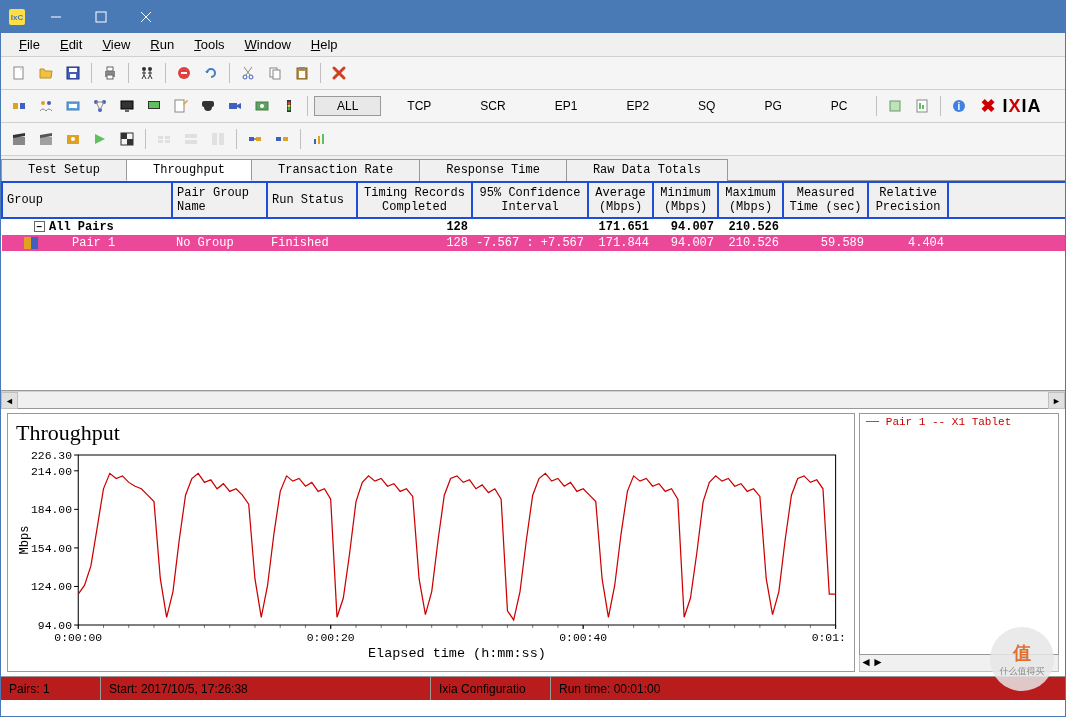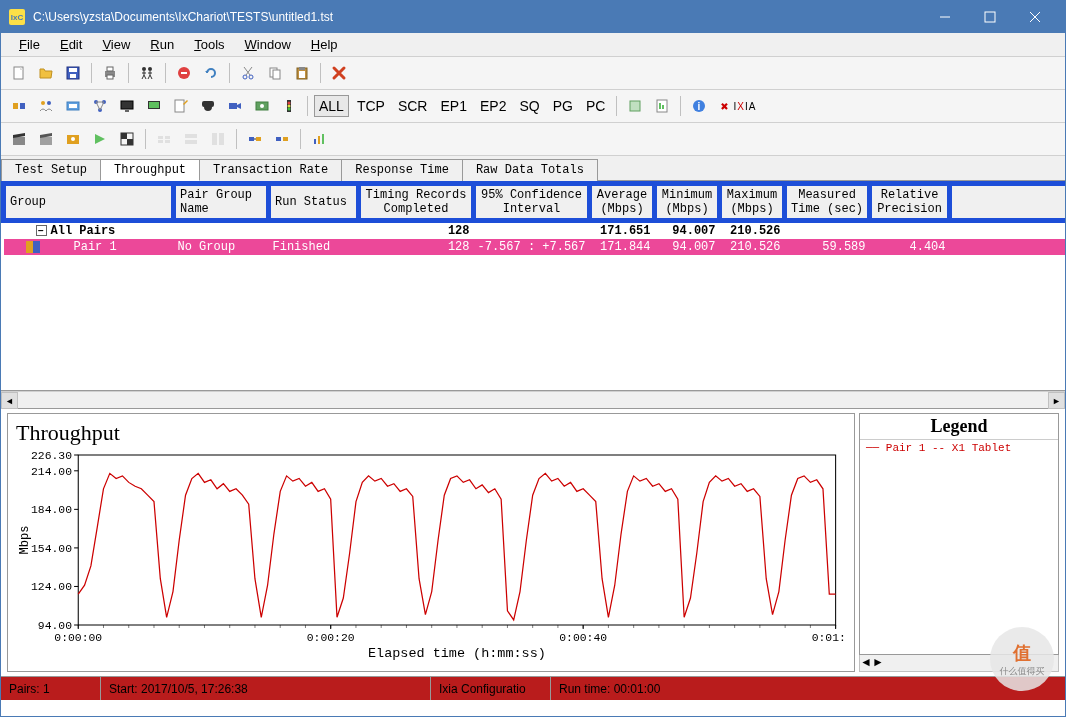--- a/index.html
+++ b/index.html
@@ -7,30 +7,30 @@
 .titlebar { background: #4a7ab5; color: #fff; height: 32px; display: flex; align-items: center; padding: 0 8px; }
 .titlebar .icon { width: 16px; height: 16px; background: #fde047; color: #4a7ab5; font-size: 8px; font-weight: bold; display: flex; align-items: center; justify-content: center; margin-right: 8px; border-radius: 2px; }
 .titlebar .title { flex: 1; font-size: 12px; }
 .titlebar .winbtn { width: 45px; height: 32px; display: flex; align-items: center; justify-content: center; cursor: pointer; }
 .menubar { background: #f0f0f0; height: 24px; display: flex; align-items: center; padding: 0 8px; border-bottom: 1px solid #d0d0d0; }
 .menubar .menuitem { padding: 2px 10px; cursor: pointer; font-size: 13px; }
 .menubar .menuitem u { text-decoration: underline; }
 .toolbar { background: #f5f5f5; padding: 4px 6px; display: flex; align-items: center; gap: 3px; border-bottom: 1px solid #d0d0d0; flex-wrap: wrap; }
 .toolbar .tbtn { width: 24px; height: 24px; display: flex; align-items: center; justify-content: center; cursor: pointer; border: 1px solid transparent; border-radius: 2px; }
 .toolbar .sep { width: 1px; height: 20px; background: #c0c0c0; margin: 0 3px; }
-.toolbar .txtbtn { padding: 2px 4px; font-size: 14px; cursor: pointer; border: 1px solid transparent; }
+.toolbar .txtbtn { padding: 2px 22px; font-size: 12px; cursor: pointer; border: 1px solid transparent; }
 .toolbar .txtbtn.active { border: 1px solid #999; background: #e8e8e8; }
-.ixia-logo { font-weight: normal; font-size: 10px; letter-spacing: 1px; margin-left: 6px; }
+.ixia-logo { font-weight: bold; font-size: 18px; letter-spacing: 1px; margin-left: 6px; }
 .ixia-logo .x { color: #cc0000; }
 .tabrow { display: flex; background: #f0f0f0; border-bottom: 1px solid #999; padding-top: 2px; }
-.tabrow .tab { padding: 3px 13px; font-family: "Courier New", monospace; font-size: 12px; border: 1px solid #999; border-bottom: none; background: #f0f0f0; margin-right: -1px; cursor: pointer; position: relative; top: 1px; }
+.tabrow .tab { padding: 3px 26px; font-family: "Courier New", monospace; font-size: 12px; border: 1px solid #999; border-bottom: none; background: #f0f0f0; margin-right: -1px; cursor: pointer; position: relative; top: 1px; }
 .tabrow .tab.active { background: #fff; border-bottom: 1px solid #fff; font-weight: normal; z-index: 2; }
 .datatable-wrap { height: 210px; overflow: auto; border-bottom: 1px solid #999; position: relative; }
 .datatable { width: 100%; border-collapse: collapse; font-family: "Courier New", monospace; font-size: 12px; }
-.datatable th { border: 5px solid #1d4ed8; padding: 2px 4px; background: #f0f0f0; font-weight: normal; text-align: center; vertical-align: middle; height: 36px; }
+.datatable th { border: 2px solid #1d4ed8; padding: 2px 4px; background: #f0f0f0; font-weight: normal; text-align: center; vertical-align: middle; height: 36px; }
 .datatable th.left { text-align: left; }
 .datatable td { padding: 1px 4px; border: none; text-align: right; white-space: nowrap; }
 .datatable td.left { text-align: left; }
 .summaryrow td { font-weight: bold; background: #fff; }
 .datarow td { background: #ec4899; color: #fff; }
 .tree-icon { display: inline-block; width: 11px; height: 11px; border: 1px solid #666; text-align: center; line-height: 9px; font-size: 10px; background: #fff; margin-right: 4px; vertical-align: middle; font-family: sans-serif; }
 .pair-icon { display: inline-block; width: 14px; height: 12px; background: linear-gradient(90deg, #e0a020 50%, #4060c0 50%); vertical-align: middle; margin-right: 4px; margin-left: 18px; }
 .hscroll { height: 17px; background: #f0f0f0; border-top: 1px solid #d0d0d0; display: flex; }
 .hscroll .arrow { width: 17px; height: 17px; background: #e0e0e0; border: 1px solid #c0c0c0; display: flex; align-items: center; justify-content: center; font-size: 9px; cursor: pointer; }
 .hscroll .track { flex: 1; }
@@ -47,21 +47,20 @@
 .statusbar .cell { border-right: 1px solid #999; padding: 3px 8px; font-size: 12px; display: flex; align-items: center; }
 .watermark { position: absolute; right: 12px; bottom: 26px; width: 64px; height: 64px; border-radius: 50%; background: rgba(230,230,230,0.85); display: flex; flex-direction: column; align-items: center; justify-content: center; font-size: 9px; color: #888; }
 .watermark .big { font-size: 18px; font-weight: bold; color: #e07030; }
 svg.ico { width: 16px; height: 16px; }
 </style>
 </head>
 <body>
 
 <div class="titlebar">
   <div class="icon">IxC</div>
-  <div class="title">C:\Users\yzsta\Documents\IxChariot\TESTS\untitled1.tst</div>
   <div class="winbtn">
       <svg class="ico" viewBox="0 0 16 16">
         <line x1="3" y1="8" x2="13" y2="8" stroke="#fff" stroke-width="1"></line>
       </svg>
     </div>
   <div class="winbtn">
       <svg class="ico" viewBox="0 0 16 16">
         <rect x="3" y="3" width="10" height="10" fill="none" stroke="#fff" stroke-width="1"></rect>
       </svg>
     </div>
@@ -456,21 +455,20 @@
         <line x1="741.3333333333334" y1="175" x2="741.3333333333334" y2="178" stroke="#000" stroke-width="0.5"></line>
         <line x1="765.6666666666666" y1="175" x2="765.6666666666666" y2="178" stroke="#000" stroke-width="0.5"></line>
         <line x1="790" y1="175" x2="790" y2="178" stroke="#000" stroke-width="0.5"></line>
         <text x="12" y="90" text-anchor="middle" font-family="Courier New" font-size="12" transform="rotate(-90 12 90)">Mbps</text>
         <text x="425" y="207" text-anchor="middle" font-family="Courier New" font-size="13">Elapsed time (h:mm:ss)</text>
         <path d="M60.0 144.2 L66.1 135.2 L72.2 115.9 L78.3 77.3 L84.3 38.8 L90.4 23.4 L96.5 28.5 L102.6 25.9 L108.7 32.4 L114.8 36.2 L120.8 38.8 L126.9 45.2 L133.0 51.6 L139.1 128.7 L145.2 167.3 L151.3 141.6 L157.3 90.2 L163.4 45.2 L169.5 28.5 L175.6 23.4 L181.7 32.4 L187.8 29.8 L193.8 38.8 L199.9 33.7 L206.0 41.4 L212.1 38.8 L218.2 45.2 L224.3 54.2 L230.3 128.7 L236.4 167.3 L242.5 135.2 L248.6 83.8 L254.7 41.4 L260.8 25.9 L266.8 31.1 L272.9 28.5 L279.0 36.2 L285.1 32.4 L291.2 41.4 L297.3 38.8 L303.3 49.1 L309.4 167.3 L315.5 148.0 L321.6 103.0 L327.7 51.6 L333.8 32.4 L339.8 25.9 L345.9 31.1 L352.0 28.5 L358.1 36.2 L364.2 33.7 L370.3 41.4 L376.3 38.8 L382.4 46.5 L388.5 128.7 L394.6 164.7 L400.7 141.6 L406.8 90.2 L412.8 45.2 L418.9 28.5 L425.0 25.9 L431.1 32.4 L437.2 29.8 L443.3 38.8 L449.3 34.9 L455.4 42.6 L461.5 38.8 L467.6 49.1 L473.7 160.9 L479.7 169.9 L485.8 141.6 L491.9 90.2 L498.0 45.2 L504.1 28.5 L510.2 23.4 L516.3 31.1 L522.3 28.5 L528.4 36.2 L534.5 32.4 L540.6 41.4 L546.7 38.8 L552.8 45.2 L558.8 51.6 L564.9 128.7 L571.0 167.3 L577.1 135.2 L583.2 83.8 L589.3 41.4 L595.3 25.9 L601.4 31.1 L607.5 28.5 L613.6 36.2 L619.7 33.7 L625.8 41.4 L631.8 38.8 L637.9 49.1 L644.0 167.3 L650.1 148.0 L656.2 103.0 L662.3 51.6 L668.3 32.4 L674.4 25.9 L680.5 31.1 L686.6 28.5 L692.7 36.2 L698.8 33.7 L704.8 41.4 L710.9 38.8 L717.0 46.5 L723.1 128.7 L729.2 164.7 L735.3 141.6 L741.3 90.2 L747.4 45.2 L753.5 28.5 L759.6 25.9 L765.7 32.4 L771.8 29.8 L777.8 38.8 L783.9 144.2 L790.0 144.2 " fill="none" stroke="#cc0000" stroke-width="1.2"></path>
       </svg>
   </div>
   <div class="legend-panel">
     <div class="legend-box">
-      <div class="legend-title">Legend</div>
       <div class="legend-item"><span style="color:#cc0000">──</span> <span>Pair 1 -- X1 Tablet</span></div>
     </div>
     <div class="legend-hscroll">
       <div class="arrow">◄</div>
       <div class="track"></div>
       <div class="arrow">►</div>
     </div>
   </div>
 </div>
 

